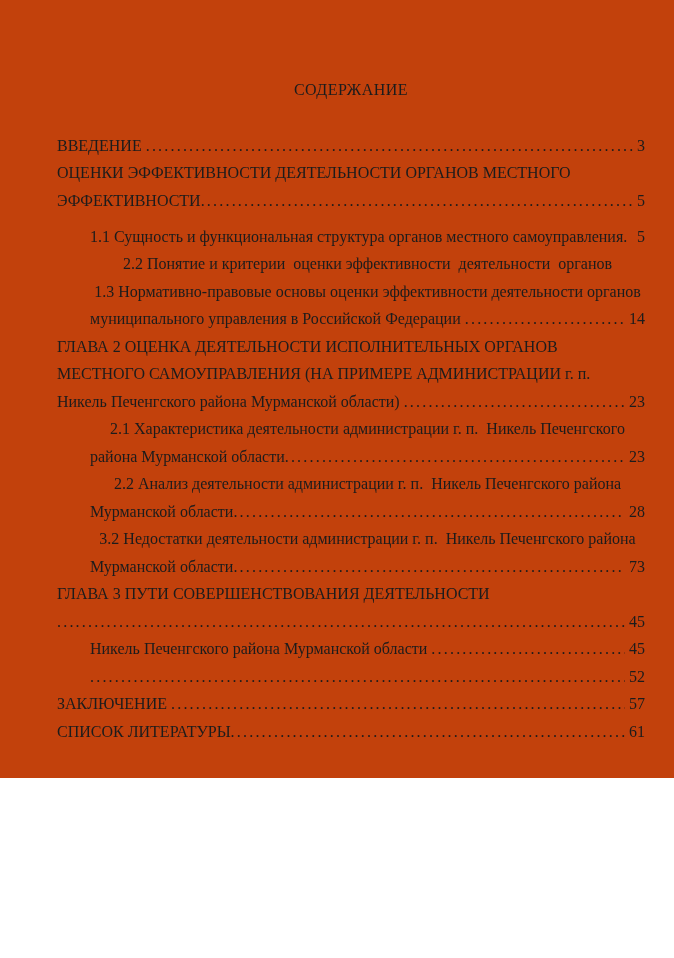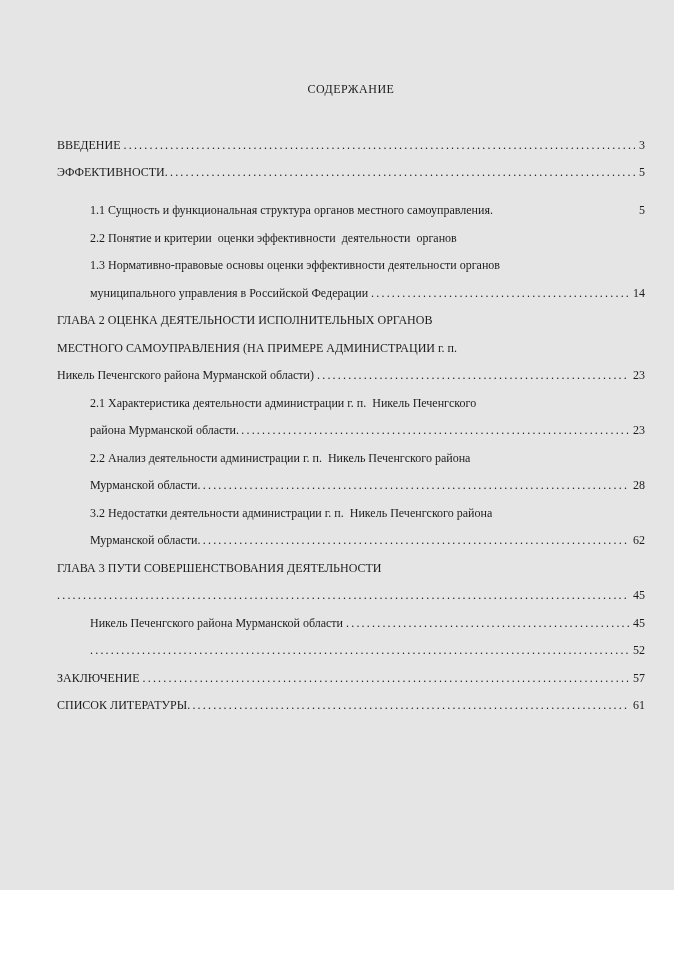--- a/index.html
+++ b/index.html
@@ -3,40 +3,40 @@
 <meta charset="utf-8">
 <style>
   html, body {
     margin: 0;
     padding: 0;
     background: #ffffff;
   }
   .page {
     position: relative;
     width: 674px;
-    height: 890px;
+    height: 778px;
     box-sizing: border-box;
-    background: #e5e5e5;
+    background: #c2410c;
     color: #1c1c1c;
     font-family: "Liberation Serif", "DejaVu Serif", serif;
-    font-size: 12px;
+    font-size: 16px;
     padding: 76px 29px 0 57px;
     overflow: hidden;
   }
   .toc-title {
     text-align: center;
     line-height: 27.5px;
     letter-spacing: 0.5px;
     white-space: pre;
   }
   .toc-list {
     margin-top: 28px;
   }
   .entry { }
-  .entry.sub .line { padding-left: 33px; }
+  .entry.sub .line { padding-left: 33px; text-align: center; }
   .line {
     line-height: 27.5px;
     white-space: pre;
   }
   .line.last {
     display: flex;
     align-items: baseline;
   }
   .line .text {
     flex: 0 1 auto;
@@ -71,20 +71,21 @@
     <div class="pre-lines"></div>
     <div class="line last">
       <span class="text">ВВЕДЕНИЕ </span>
       <span class="leader"></span>
       <span class="page-num">3</span>
     </div>
   </div>
 
   <div class="entry top">
     <div class="pre-lines">
+          <div class="line">ОЦЕНКИ ЭФФЕКТИВНОСТИ ДЕЯТЕЛЬНОСТИ ОРГАНОВ МЕСТНОГО</div>
         </div>
     <div class="line last">
       <span class="text">ЭФФЕКТИВНОСТИ</span>
       <span class="leader"></span>
       <span class="page-num">5</span>
     </div>
   </div>
 
   <div class="entry sub">
     <div class="pre-lines"></div>
@@ -146,21 +147,21 @@
     </div>
   </div>
 
   <div class="entry sub">
     <div class="pre-lines">
           <div class="line">3.2 Недостатки деятельности администрации г. п.  Никель Печенгского района</div>
         </div>
     <div class="line last">
       <span class="text">Мурманской области</span>
       <span class="leader"></span>
-      <span class="page-num">62</span>
+      <span class="page-num">73</span>
     </div>
   </div>
 
   <div class="entry top">
     <div class="pre-lines">
           <div class="line">ГЛАВА 3 ПУТИ СОВЕРШЕНСТВОВАНИЯ ДЕЯТЕЛЬНОСТИ</div>
         </div>
     <div class="line last">
       <span class="leader"></span>
       <span class="page-num">45</span>

